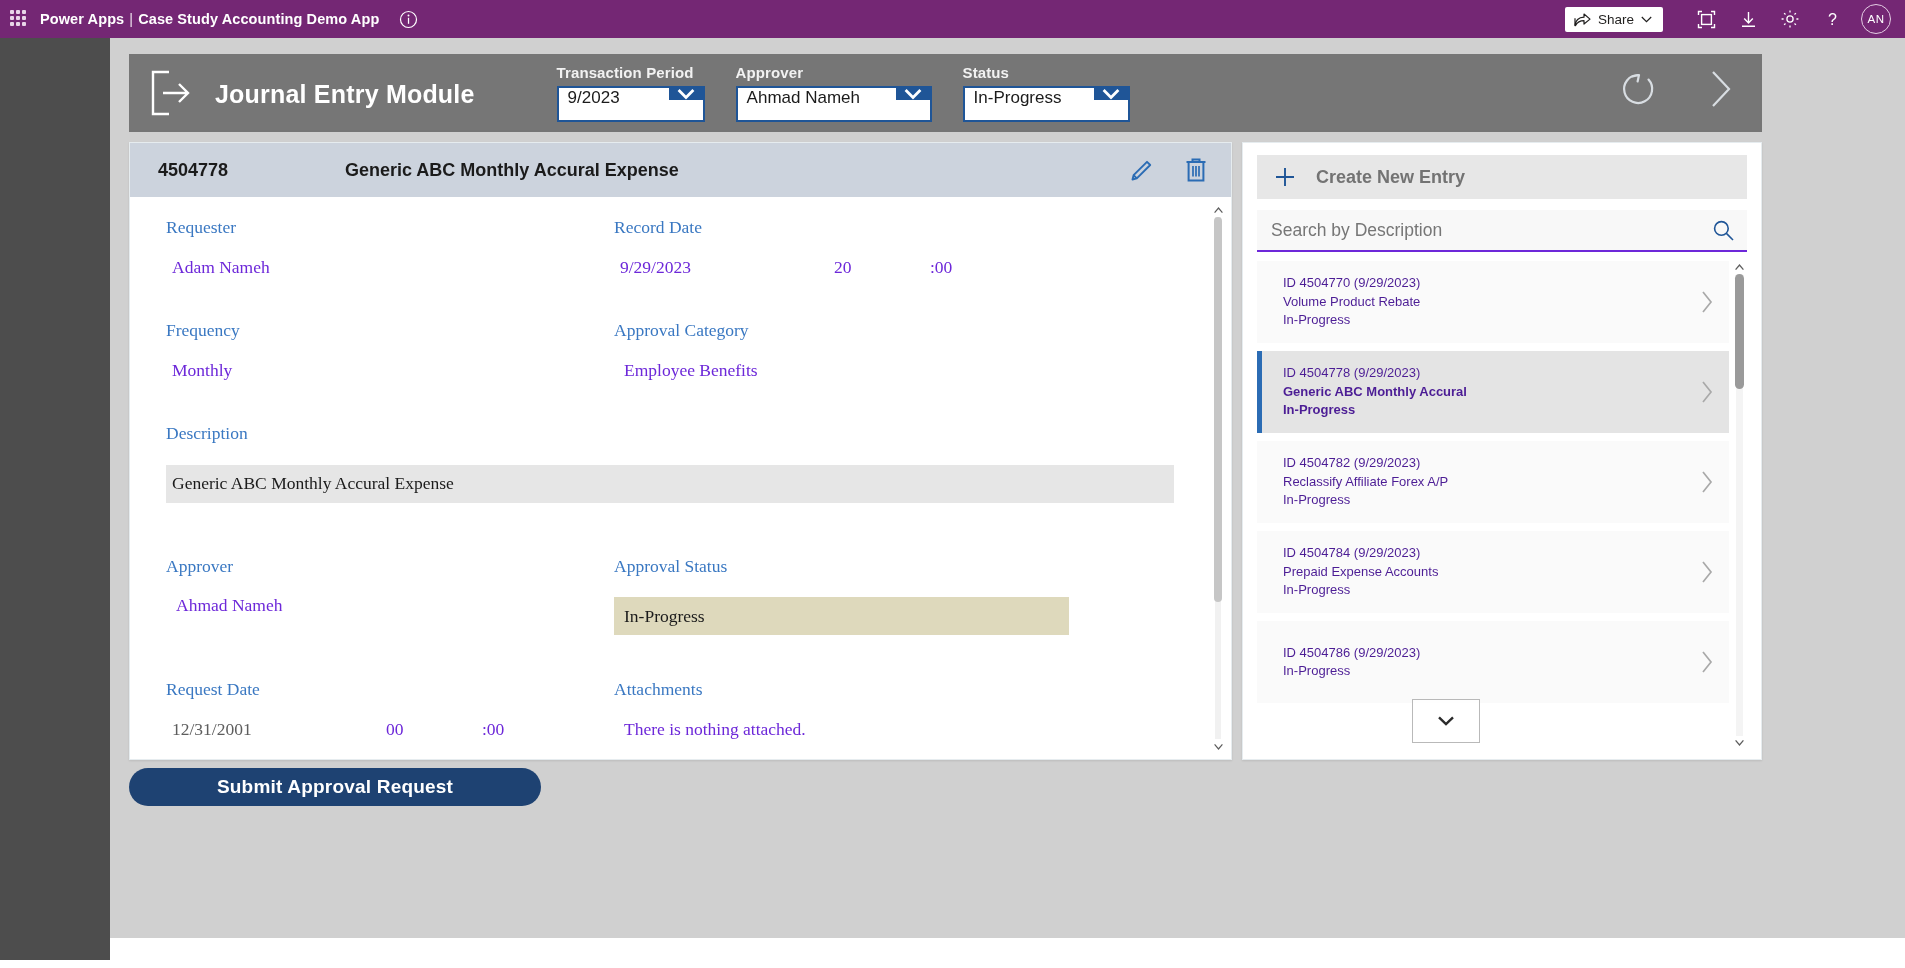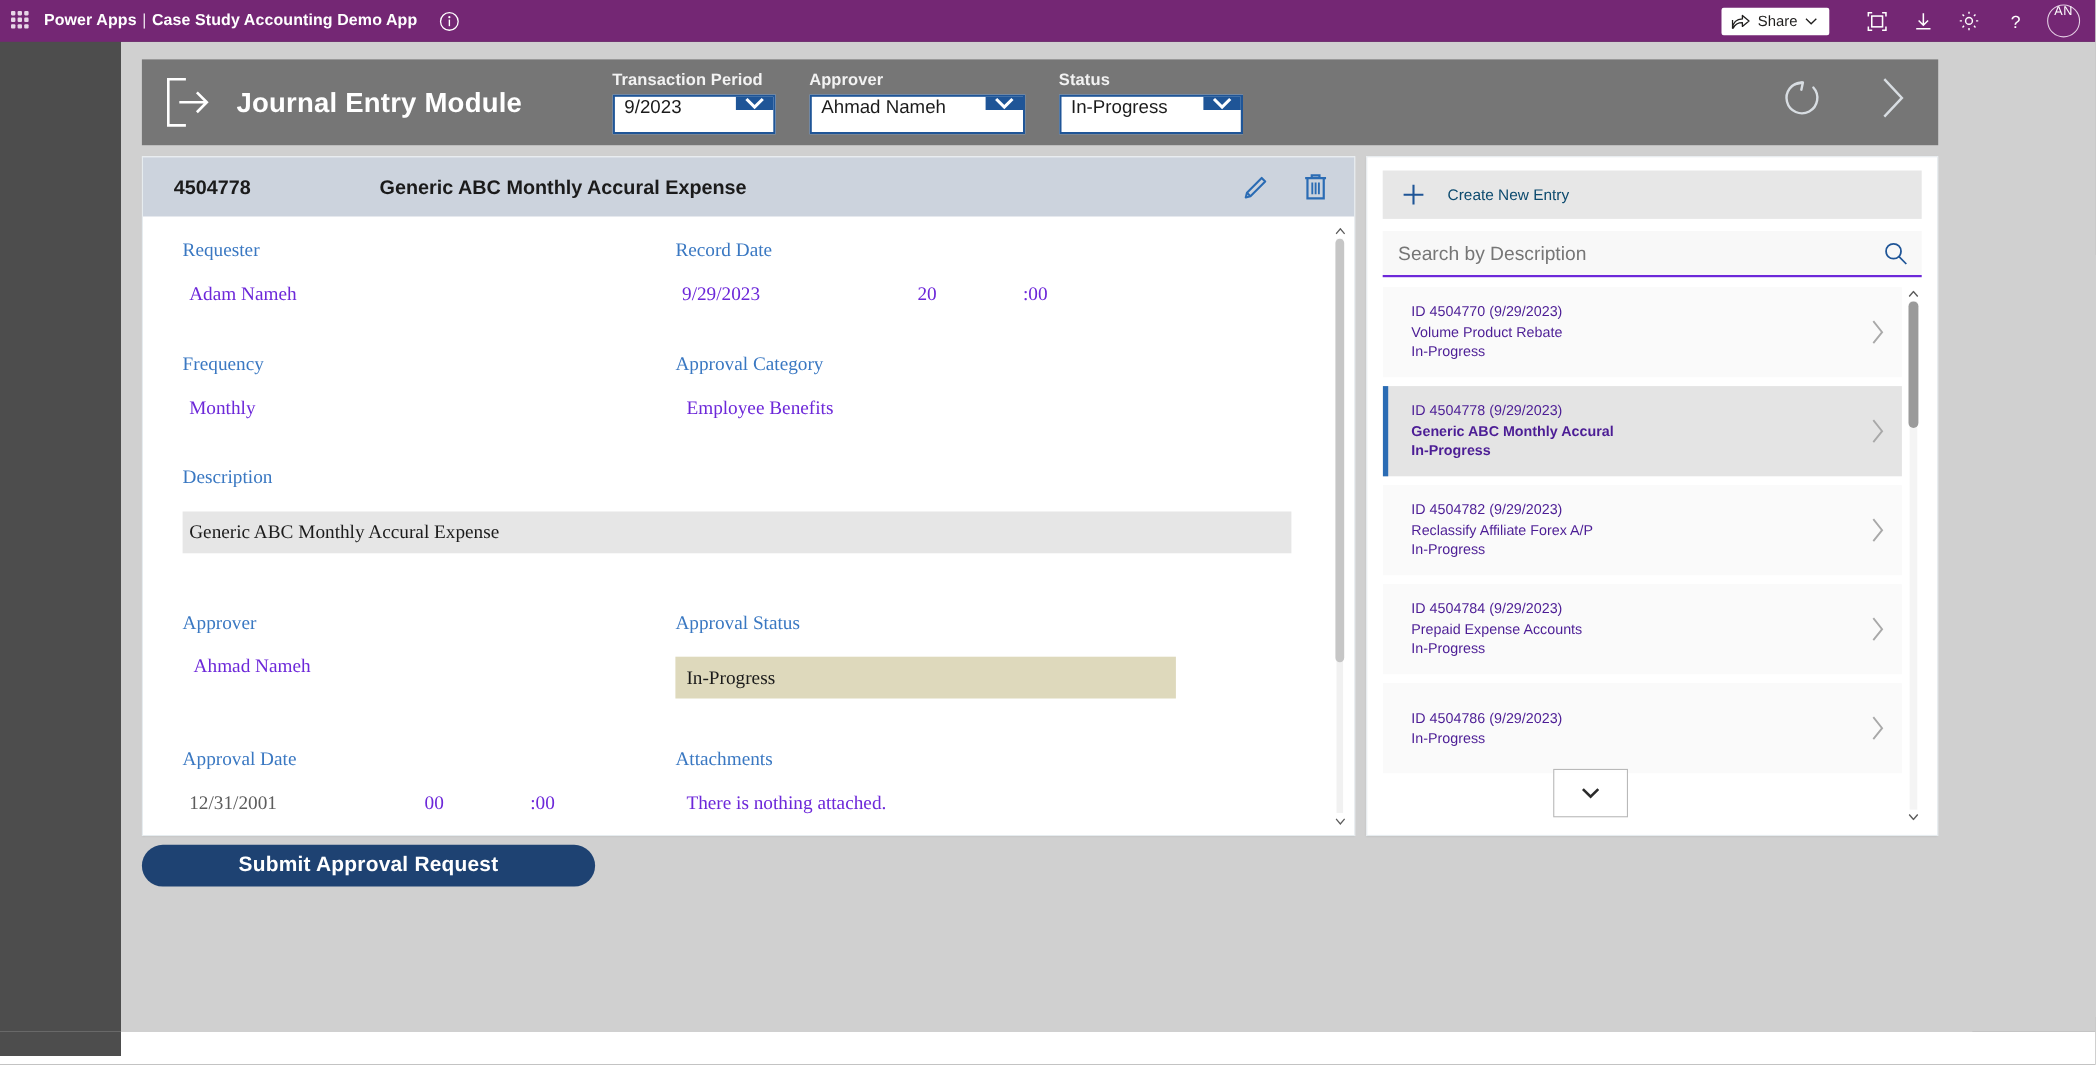--- a/index.html
+++ b/index.html
@@ -99,20 +99,21 @@
     display: flex;
     align-items: center;
     justify-content: center;
     cursor: pointer;
   }
   .avatar {
     width: 28px; height: 28px;
     border-radius: 50%;
     border: 1.4px solid #e4cde4;
     display: flex;
+    align-items: center;
     justify-content: center;
     font-size: 11.5px;
     letter-spacing: .4px;
     margin-left: 8px;
     cursor: pointer;
   }
 
   
   .canvas {
     position: absolute;
@@ -386,22 +387,23 @@
     height: 44px;
     background: #e7e7e7;
     display: flex;
     align-items: center;
     gap: 19px;
     padding-left: 16px;
     box-sizing: border-box;
     cursor: pointer;
   }
   .create-btn .lbl {
-    font-size: 14px;
-    color: #0c4a6e;
+    font-size: 18px;
+    color: #737373;
+    font-weight: bold;
   }
   .search-wrap {
     margin: 11px 14px 0 14px;
     height: 42px;
     background: #f8f8f8;
     border-bottom: 2px solid #6d28d9;
     display: flex;
     align-items: center;
     padding: 0 12px 0 12px;
     box-sizing: border-box;
@@ -761,21 +763,21 @@
                 <div class="fcol-r">
                   <div class="flabel">Approval Status</div>
                   <div class="status-box">In-Progress</div>
                 </div>
               </div>
 
               <div class="gap-46"></div>
 
               <div class="frow">
                 <div class="fcol-l">
-                  <div class="flabel">Approval Date</div>
+                  <div class="flabel">Request Date</div>
                   <div class="date-line">
                     <div class="fvalue grey d1">12/31/2001</div>
                     <div class="fvalue d2">00</div>
                     <div class="fvalue">:00</div>
                   </div>
                 </div>
                 <div class="fcol-r">
                   <div class="flabel">Attachments</div>
                   <div class="fvalue" style="padding-left:10px">There is nothing attached.</div>
                 </div>

